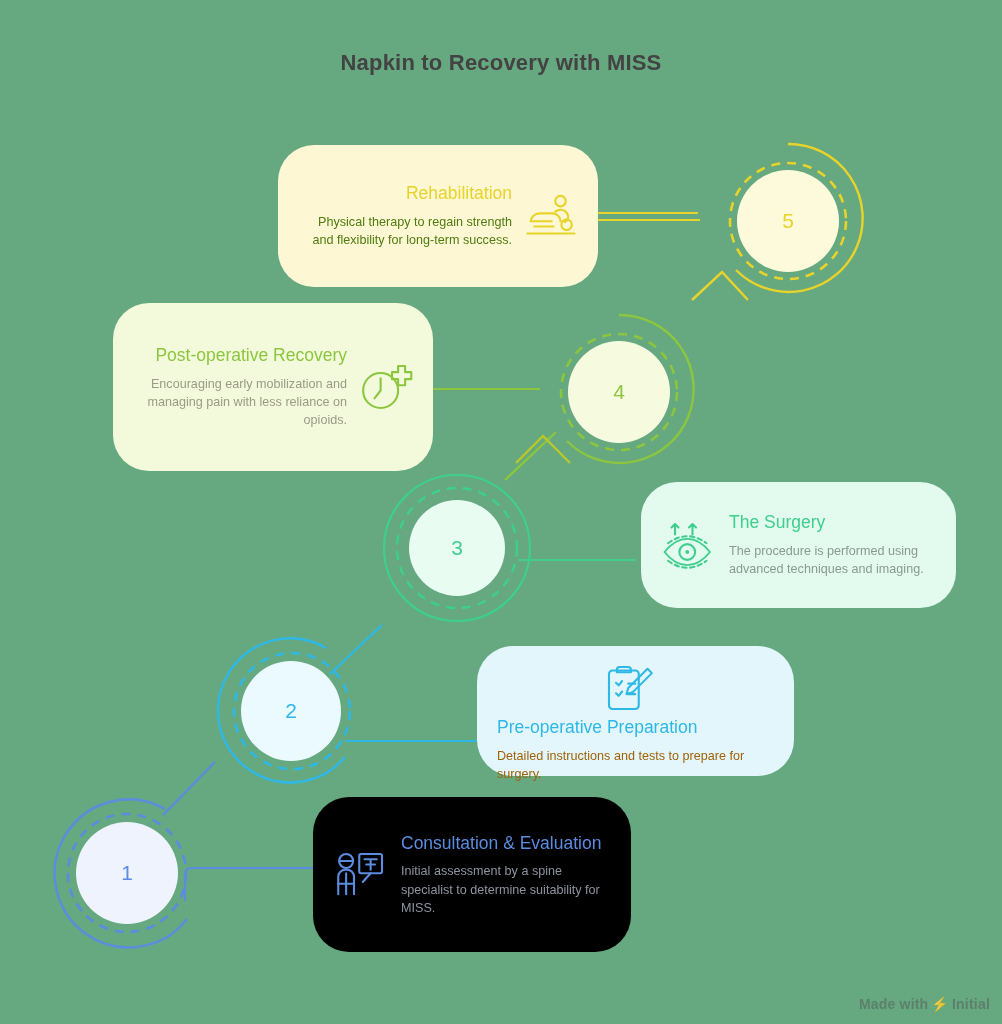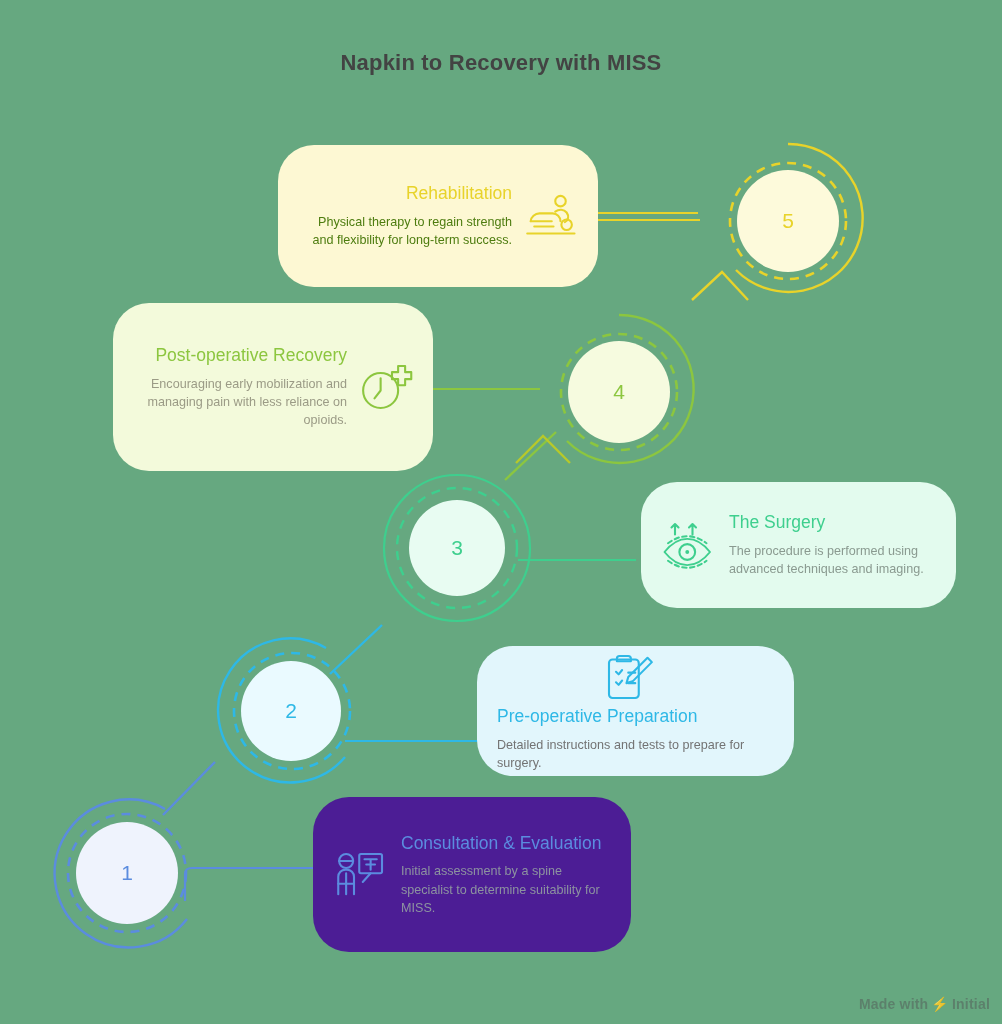--- a/index.html
+++ b/index.html
@@ -31,39 +31,39 @@
     display:flex; align-items:center; justify-content:center;
     font-size:21px;
   }
 
   
   .card {
     position:absolute;
     border-radius:36px;
     display:flex;
     align-items:center;
-    padding:3px 20px;
+    padding:14px 20px;
   }
   .card .txt { flex:1 1 auto; }
   .card .ttl { font-size:17.5px; line-height:1.35; margin-bottom:7px; }
   .card .dsc { font-size:12.6px; line-height:1.45; color:#8a8a8a; }
   .card .ico { flex:0 0 auto; width:56px; height:56px; }
   .card .ico svg { width:56px; height:56px; display:block; }
 
   .card.right-text { text-align:right; }
   .card.right-text .ico { margin-left:10px; }
   .card.left-text  { text-align:left; }
   .card.left-text  .ico { margin-right:12px; }
 
   
   #card5 { left:278px; top:145px;  width:320px; height:142px; background:#fdf8d3; }
   #card4 { left:113px; top:303px;  width:320px; height:168px; background:#f3fadb; }
   #card3 { left:641px; top:482px;  width:315px; height:126px; background:#e3fbee; }
   #card2 { left:477px; top:646px;  width:317px; height:130px; background:#e2f6fc;flex-direction:column; }
-  #card1 { left:313px; top:797px;  width:318px; height:155px; background:#4c1d95; }
+  #card1 { left:313px; top:797px;  width:318px; height:155px; background:#000000; }
 
   #badge5 { left:702px; top:132px;  width:172px; height:176px; }
   #badge4 { left:533px; top:303px;  width:172px; height:176px; }
   #badge3 { left:377px; top:468px;  width:160px; height:160px; }
   #badge2 { left:206px; top:631px;  width:172px; height:164px; }
   #badge1 { left:41px;  top:791px;  width:176px; height:168px; }
 
   .footer {
     position:absolute; right:12px; bottom:12px;
     font-size:14px; font-weight:bold; color:#5b7a68;
@@ -209,21 +209,21 @@
       <svg viewBox="0 0 64 64" fill="none" stroke="#2eb8e6" stroke-width="2.4" stroke-linecap="round" stroke-linejoin="round">
         <rect x="8" y="12" width="34" height="44" rx="4"></rect>
         <path d="M20 8h10a3 3 0 0 1 3 3v3H17v-3a3 3 0 0 1 3-3z"></path>
         <path d="M16 26l3 3 4-5M30 27h8"></path>
         <path d="M16 38l3 3 4-5M30 39h8"></path>
         <path d="M52 10l5 5-22 22-7 2 2-7z"></path>
       </svg>
     </div>
     <div class="txt">
       <div class="ttl" style="color:#2eb8e6;">Pre-operative Preparation</div>
-      <div class="dsc" style="color:#737373;">Detailed instructions and tests to prepare for surgery.</div>
+      <div class="dsc" style="color:#a16207;">Detailed instructions and tests to prepare for surgery.</div>
     </div>
   </div>
 
   <div class="card left-text" id="card1">
     <div class="ico">
       <svg viewBox="0 0 64 64" fill="none" stroke="#5b8cdf" stroke-width="2.4" stroke-linecap="round" stroke-linejoin="round">
         <circle cx="15" cy="16" r="8"></circle>
         <path d="M7 16h16"></path>
         <path d="M6 54V34a8 8 0 0 1 8-8h2a8 8 0 0 1 8 8v20"></path>
         <path d="M15 30v24M6 42h18"></path>

